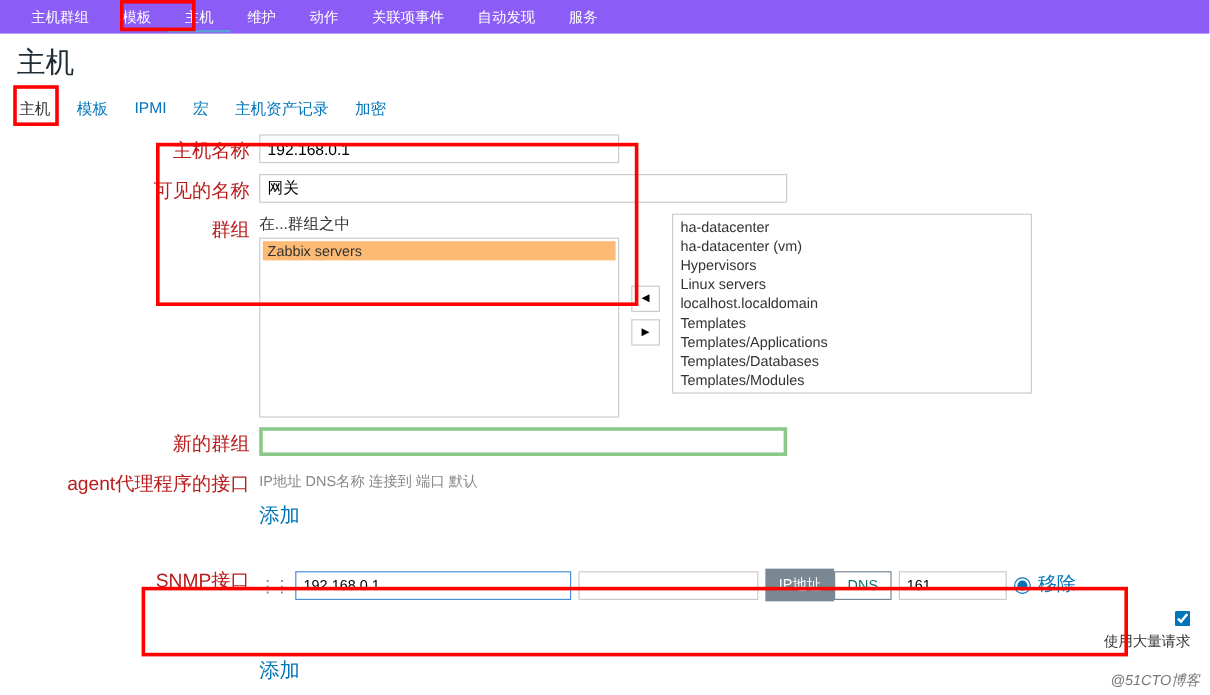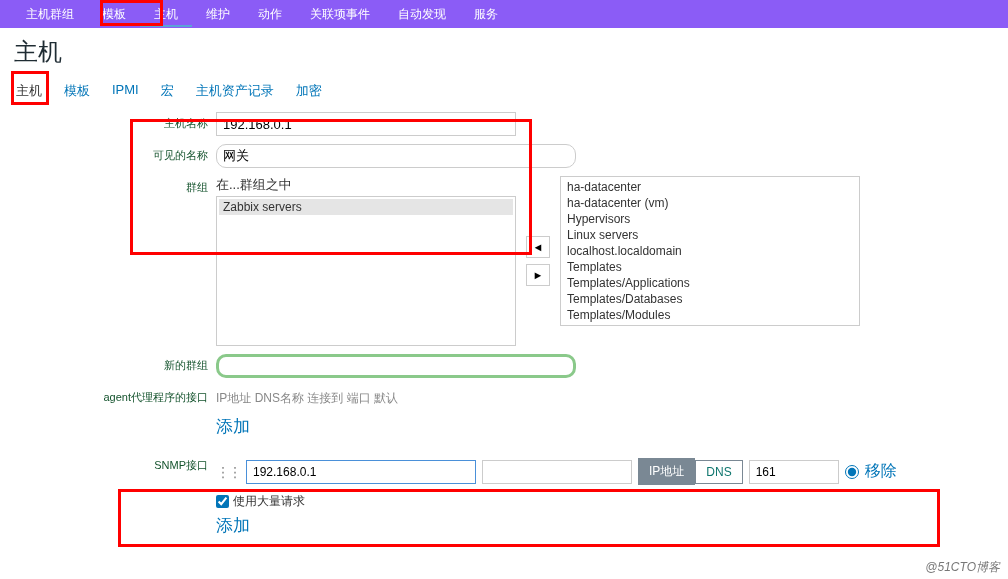--- a/index.html
+++ b/index.html
@@ -6,46 +6,46 @@
 body { font-family: Arial, "Microsoft YaHei", sans-serif; font-size: 13px; color: #333; background: #fff; width: 1008px; }
 .topnav { background: #8b5cf6; height: 28px; display: flex; align-items: center; padding: 0 12px; gap: 0; }
 .topnav a { color: #fff; text-decoration: none; font-size: 12px; padding: 4px 14px; }
 .topnav a.active { border-bottom: 2px solid #5aa3d7; padding-bottom: 2px; }
 .page-title { font-size: 24px; font-weight: 300; padding: 8px 14px 4px; color: #1f2c33; }
 .subtabs { display: flex; gap: 22px; padding: 10px 16px 12px; }
 .subtabs a { color: #0275b8; font-size: 13px; text-decoration: none; }
 .subtabs a.sel { color: #333; }
 .form-area { padding: 0 16px 20px 16px; }
 .row { display: flex; align-items: flex-start; margin-bottom: 8px; }
-.lbl { width: 200px; text-align: right; padding-right: 8px; padding-top: 4px; font-size: 11px; color: #14532d; }
+.lbl { width: 200px; text-align: right; padding-right: 8px; padding-top: 4px; font-size: 16px; color: #b91c1c; }
 .val { flex: 1; }
 .tinput { border: 1px solid #ccc; height: 24px; padding: 2px 6px; font-size: 13px; width: 300px; }
-.tinput.wide { width: 360px; border-radius: 10px; }
+.tinput.wide { width: 440px; }
 .tinput.green { border: 3px solid #8ac98a; }
 .dual { display: flex; gap: 10px; }
 .listbox { border: 1px solid #ccc; width: 300px; height: 150px; overflow: hidden; padding: 2px; }
 .listbox .item { padding: 1px 4px; font-size: 12px; color: #333; }
-.listbox .item.sel { background: #e5e5e5; }
+.listbox .item.sel { background: #fdba74; }
 .listlbl { font-size: 13px; margin-bottom: 2px; }
 .arrows { display: flex; flex-direction: column; gap: 6px; justify-content: center; }
 .arrows button { width: 24px; height: 22px; border: 1px solid #ccc; background: #fff; cursor: pointer; font-size: 11px; }
 .agentrow { color: #888; font-size: 12px; padding: 4px 0; }
 .linkadd { color: #0275b8; font-size: 17px; text-decoration: none; display: inline-block; margin-top: 4px; }
 .snmprow { display: flex; align-items: center; gap: 6px; padding: 4px 0; }
 .drag { color: #888; letter-spacing: -2px; font-size: 14px; cursor: move; }
 .ipin { border: 1px solid #4a90d9; height: 24px; padding: 2px 6px; width: 230px; font-size: 12px; }
 .dnsin { border: 1px solid #ccc; height: 24px; width: 150px; }
 .toggle { display: flex; align-items: center; }
 .toggle span { padding: 4px 10px; font-size: 12px; border: 1px solid #7a8894; }
 .toggle .on { background: #7a8894; color: #fff; }
 .toggle .off { background: #fff; color: #0f766e; }
 .portin { border: 1px solid #ccc; height: 24px; width: 90px; padding: 2px 6px; font-size: 12px; }
 .radio { width: 14px; height: 14px; accent-color: #0275b8; }
 .remove { color: #0275b8; font-size: 16px; text-decoration: none; }
-.chk { display: flex; align-items: center; gap: 4px; font-size: 12px; margin-top: 4px; }
+.chk { display: flex; align-items: flex-end; gap: 4px; font-size: 12px; margin-top: 4px; flex-direction: column; }
 .chk input { accent-color: #0275b8; border:1px solid #4a90d9;}
 .hlred { border: 3px solid #ff0000; position: absolute; pointer-events: none; }
 .watermark { position: absolute; bottom: 3px; right: 8px; color: #777; font-size: 12px; font-style: italic; }
 </style>
 </head>
 <body>
 
 <div class="topnav">
   <a>主机群组</a>
   <a>模板</a>
@@ -116,21 +116,21 @@
   </div>
 
   <div class="row">
     <div class="lbl">agent代理程序的接口</div>
     <div class="val">
       <div class="agentrow">IP地址  DNS名称  连接到  端口  默认</div>
       <a class="linkadd">添加</a>
     </div>
   </div>
 
-  <div class="row" style="margin-top:16px;">
+  <div class="row" style="margin-top:29px;">
     <div class="lbl">SNMP接口</div>
     <div class="val">
       <div class="snmprow">
         <span class="drag">⋮⋮</span>
         <input class="ipin" value="192.168.0.1" style="">
         <input class="dnsin" value="" style="">
         <div class="toggle">
           <span class="on">IP地址</span>
           <span class="off">DNS</span>
         </div>

